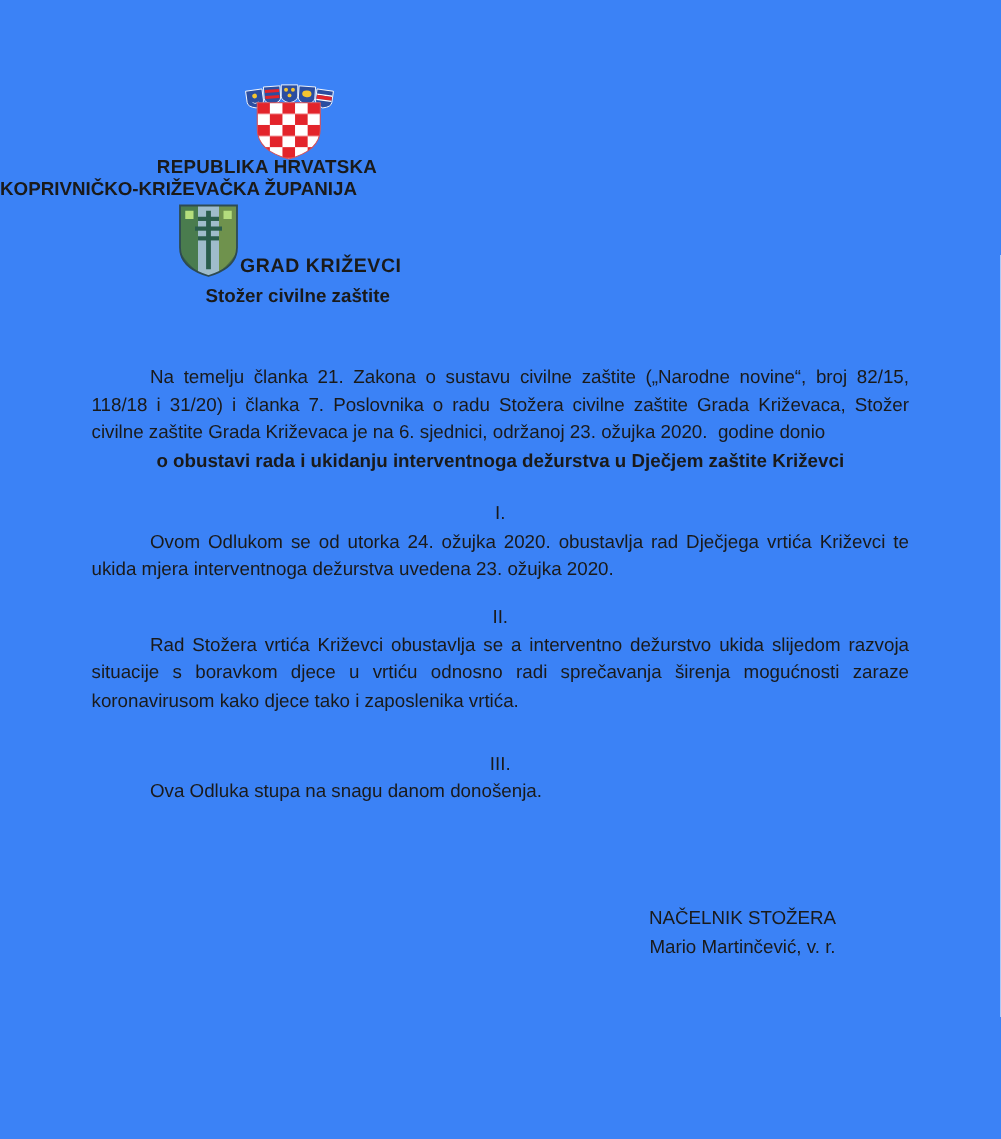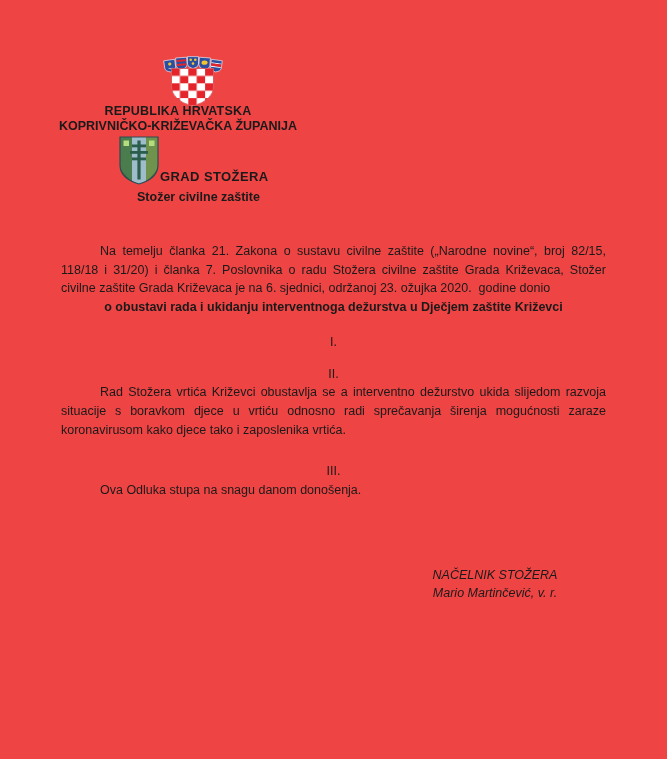--- a/index.html
+++ b/index.html
@@ -1,26 +1,26 @@
 <!DOCTYPE html>
 <html><head>
 <meta charset="utf-8">
 <style>
   html,body{margin:0;padding:0;background:#ffffff;}
   .page{
     position:relative;
     width:667px;height:759px;
-    background:#ef4444;
+    background:#3b82f6;
     font-family:"Liberation Sans",sans-serif;
     color:#1a1a1a;
     overflow:hidden;
   }
   .hdr-line{position:absolute;font-weight:bold;white-space:nowrap;}
   .country{top:104px;left:0;width:356px;text-align:center;font-size:12.5px;letter-spacing:.2px;}
-  .county{top:119px;left:0;width:356px;text-align:center;font-size:12.5px;}
+  .county{top:119px;left:0;width:356px;font-size:12.5px;}
   .grad{top:169px;left:160px;font-size:13px;letter-spacing:.4px;}
   .stozer{top:190px;left:125px;font-size:12.5px;margin-left:12px;}
   .coa-hr{position:absolute;left:163px;top:56px;width:60px;height:51px;}
   .coa-city{position:absolute;left:119px;top:136px;width:40px;height:49px;}
   .content{
     position:absolute;left:61px;top:242px;width:545px;
     font-size:12.5px;line-height:18.7px;
   }
   .para{margin:0;text-align:justify;text-indent:39px;white-space:pre-wrap;}
   .para.single{text-align:left;}
@@ -28,21 +28,21 @@
   .bold{font-weight:bold;}
   .title{margin-top:13px;}
   .secnum-1{margin-top:16px;}
   .secnum-2{margin-top:13px;}
   .secnum-3{margin-top:23px;}
   .signature{
     width:190px;
     margin:66px 16px 0 auto;
     text-align:center;
   }
-  .signature div{line-height:18.7px;font-style:italic;}
+  .signature div{line-height:18.7px;}
 </style>
 </head>
 <body>
 
 <div class="page">
 
   <svg class="coa-hr" viewBox="0 0 60 51" aria-hidden="true">
     <defs>
       <pattern id="cb" x="8.5" y="12.5" width="16.8" height="14.8" patternUnits="userSpaceOnUse">
         <rect width="16.8" height="14.8" fill="#ffffff"></rect>
@@ -102,30 +102,31 @@
         <rect x="11" y="15" width="18" height="2.8" fill="#2a5d4c"></rect>
         <rect x="13" y="21.5" width="14" height="2.8" fill="#2a5d4c"></rect>
       </g>
       <rect x="4.5" y="4.5" width="5.5" height="5.5" fill="#b5dd7d"></rect>
       <rect x="30" y="4.5" width="5.5" height="5.5" fill="#b5dd7d"></rect>
       <path d="M1,32 Q10,46 20,48 Q30,46 39,32 V49 H1 Z" fill="#21453c" opacity="0.45"></path>
     </g>
     <path d="M1,1 H39 V29 Q39,42.5 20,48 Q1,42.5 1,29 Z" fill="none" stroke-width="1.2" stroke="#2e4a52"></path>
   </svg>
 
-  <div class="hdr-line grad">GRAD STOŽERA</div>
+  <div class="hdr-line grad">GRAD KRIŽEVCI</div>
   <div class="hdr-line stozer">Stožer civilne zaštite</div>
 
   <div class="content">
 
     <p class="para">Na temelju članka 21. Zakona o sustavu civilne zaštite („Narodne novine“, broj 82/15, 118/18 i 31/20) i članka 7. Poslovnika o radu Stožera civilne zaštite Grada Križevaca, Stožer civilne zaštite Grada Križevaca je na 6. sjednici, održanoj 23. ožujka 2020.  godine donio</p>
 
     <p class="center bold subtitle">o obustavi rada i ukidanju interventnoga dežurstva u Dječjem zaštite Križevci</p>
 
     <p class="center secnum-1">I.</p>
+    <p class="para">Ovom Odlukom se od utorka 24. ožujka 2020. obustavlja rad Dječjega vrtića Križevci te ukida mjera interventnoga dežurstva uvedena 23. ožujka 2020.</p>
 
     <p class="center secnum-2">II.</p>
     <p class="para">Rad Stožera vrtića Križevci obustavlja se a interventno dežurstvo ukida slijedom razvoja situacije s boravkom djece u vrtiću odnosno radi sprečavanja širenja mogućnosti zaraze koronavirusom kako djece tako i zaposlenika vrtića.</p>
 
     <p class="center secnum-3">III.</p>
     <p class="para single">Ova Odluka stupa na snagu danom donošenja.</p>
 
     <div class="signature">
       <div>NAČELNIK STOŽERA</div>
       <div>Mario Martinčević, v. r.</div>

